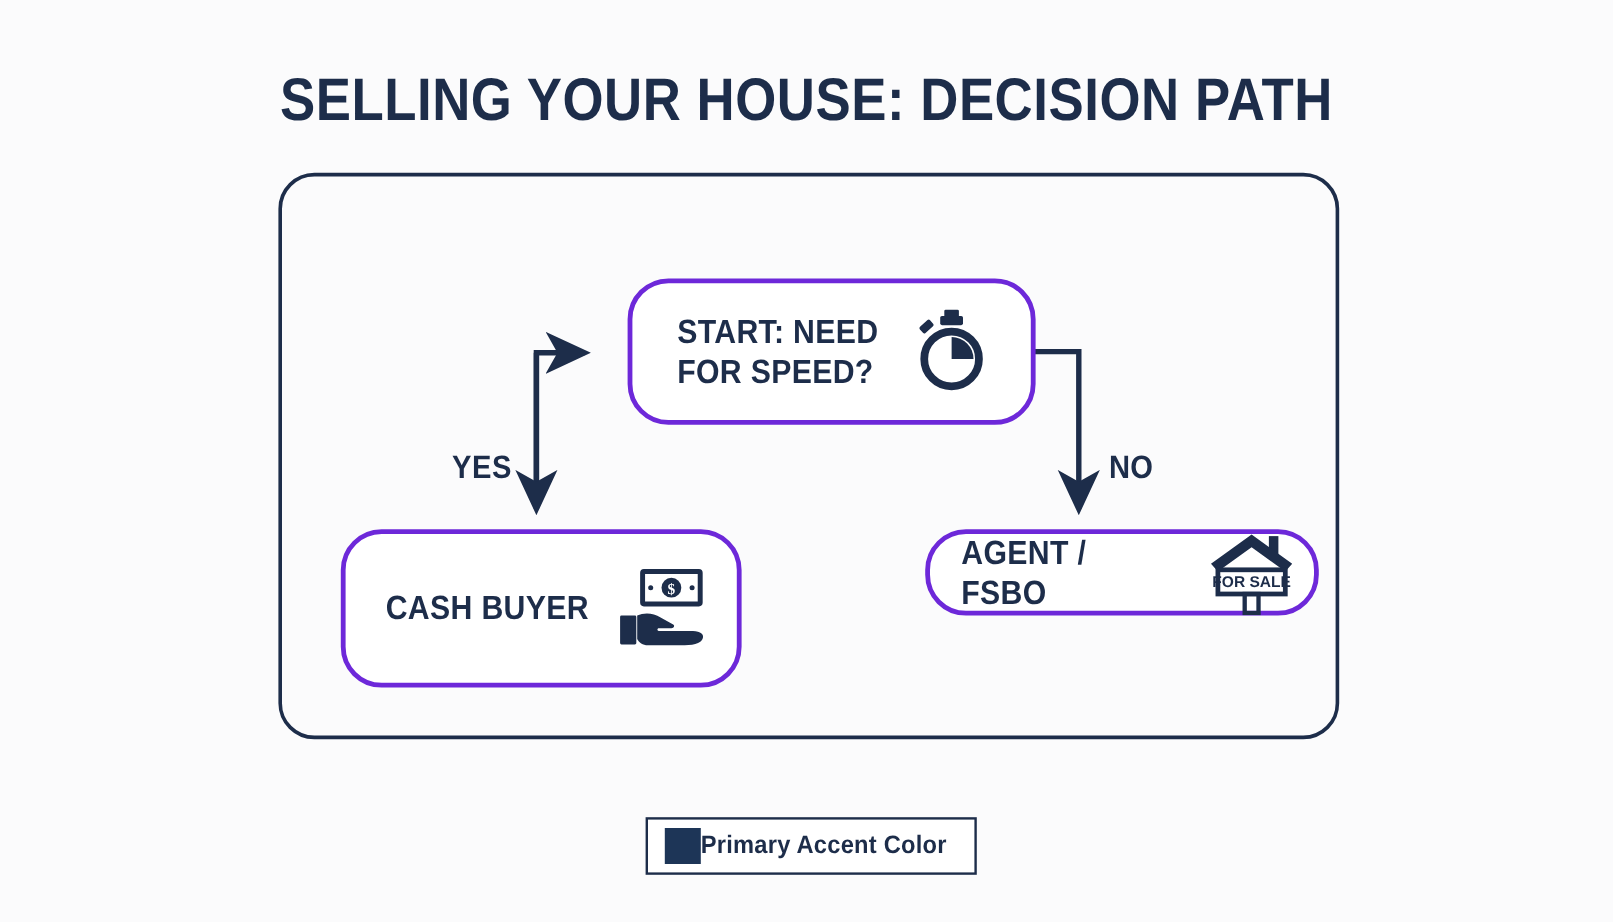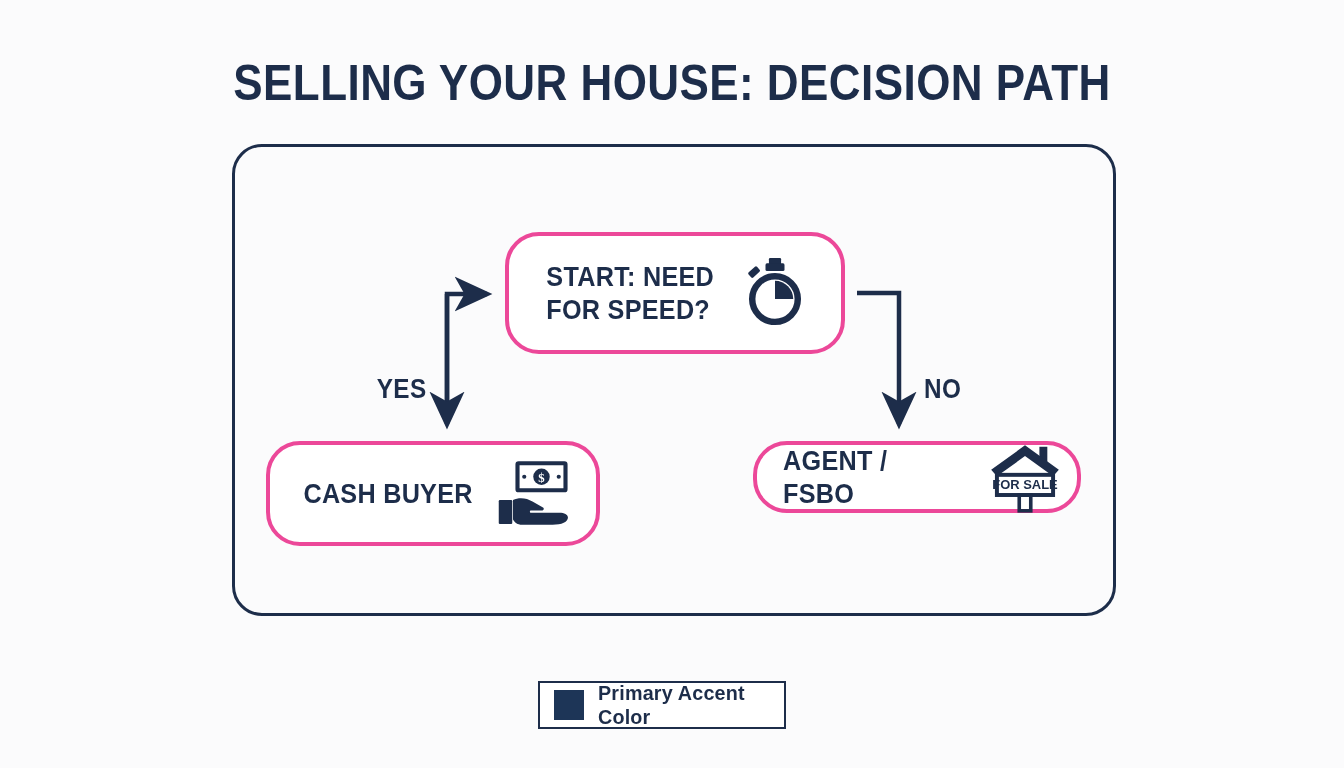--- a/index.html
+++ b/index.html
@@ -48,29 +48,30 @@
     height: 472px;
     border: 3px solid #1d2d4a;
     border-radius: 30px;
     background: transparent;
     box-sizing: border-box;
   }
 
   
   .node {
     position: absolute;
-    border: 4px solid #ec4899;
+    border: 4px solid #6d28d9;
     border-radius: 34px;
     background: #ffffff;
     box-sizing: border-box;
     display: flex;
     align-items: center;
     justify-content: center;
     gap: 14px;
     padding: 18px 16px;
+    margin-left: 18px;
   }
   .node-label {
     font-family: "Liberation Sans Narrow", "Liberation Sans", sans-serif;
     font-size: 28px;
     font-weight: bold;
     color: #1d2d4a;
     letter-spacing: 0.3px;
     line-height: 1.18;
     white-space: pre-line;
     transform: scaleX(0.9);
@@ -86,21 +87,21 @@
     top: 232px;
     width: 340px;
     height: 122px;
   }
   #node-start .node-label { text-align: left; }
 
   #node-cash {
     left: 266px;
     top: 441px;
     width: 334px;
-    height: 105px;
+    height: 132px;
   }
 
   #node-agent {
     left: 753px;
     top: 441px;
     width: 328px;
     height: 72px;
   }
 
   
@@ -114,28 +115,27 @@
     transform: scaleX(0.9);
   }
   #edge-label-yes { left: 374px; top: 374px; }
   #edge-label-no  { left: 922px; top: 374px; }
 
   
   #legend {
     position: absolute;
     left: 538px;
     top: 681px;
-    width: 248px;
+    width: 276px;
     height: 48px;
     border: 2px solid #1d2d4a;
     background: #ffffff;
     box-sizing: border-box;
     display: flex;
     align-items: center;
-    gap: 14px;
     padding-left: 14px;
   }
   #legend-swatch {
     width: 30px;
     height: 30px;
     background: #1d3557;
     flex: 0 0 auto;
   }
   #legend-label {
     font-family: "Liberation Sans Narrow", "Liberation Sans", sans-serif;

